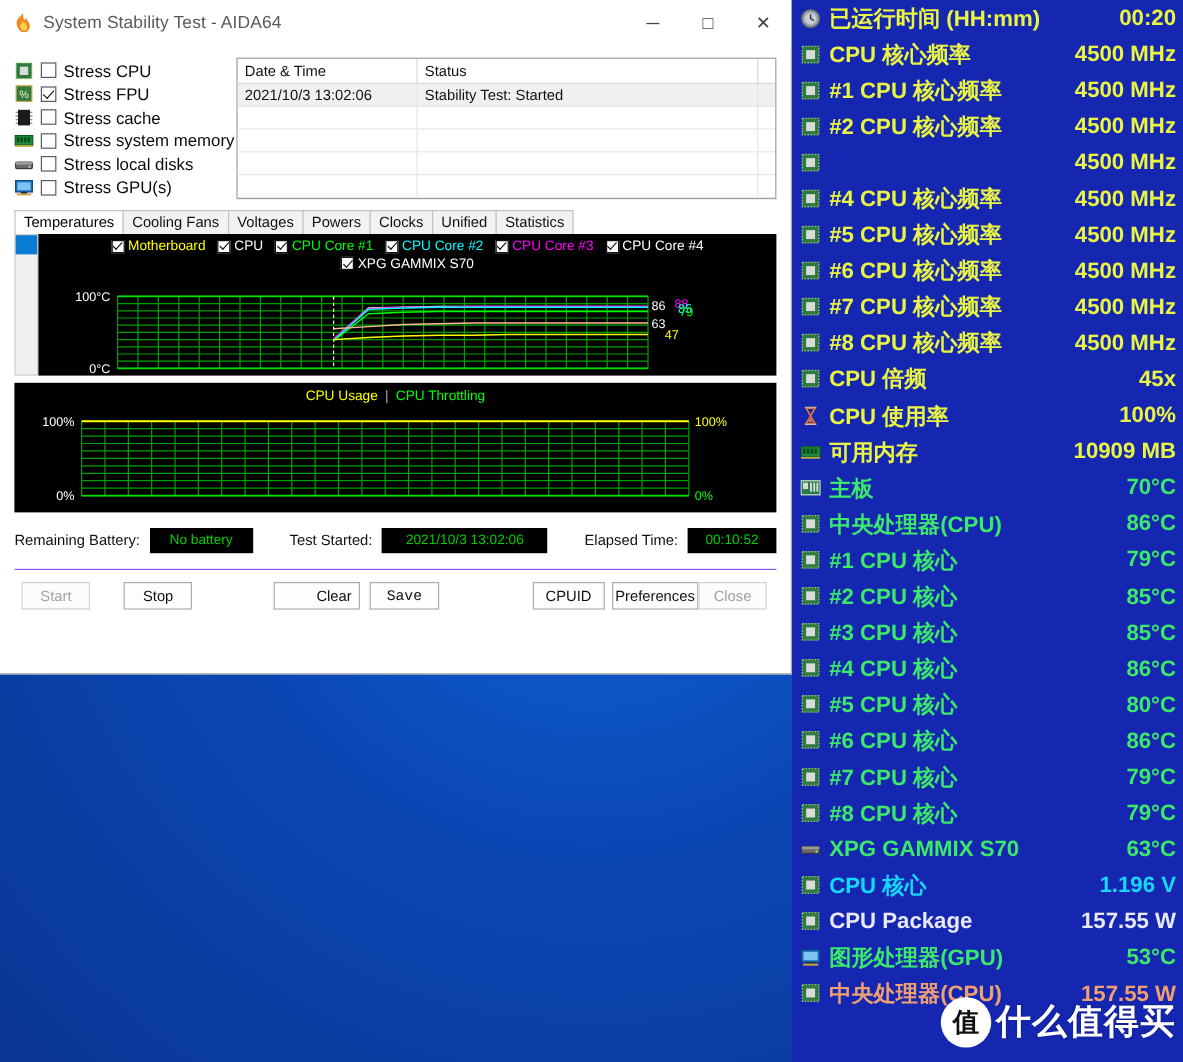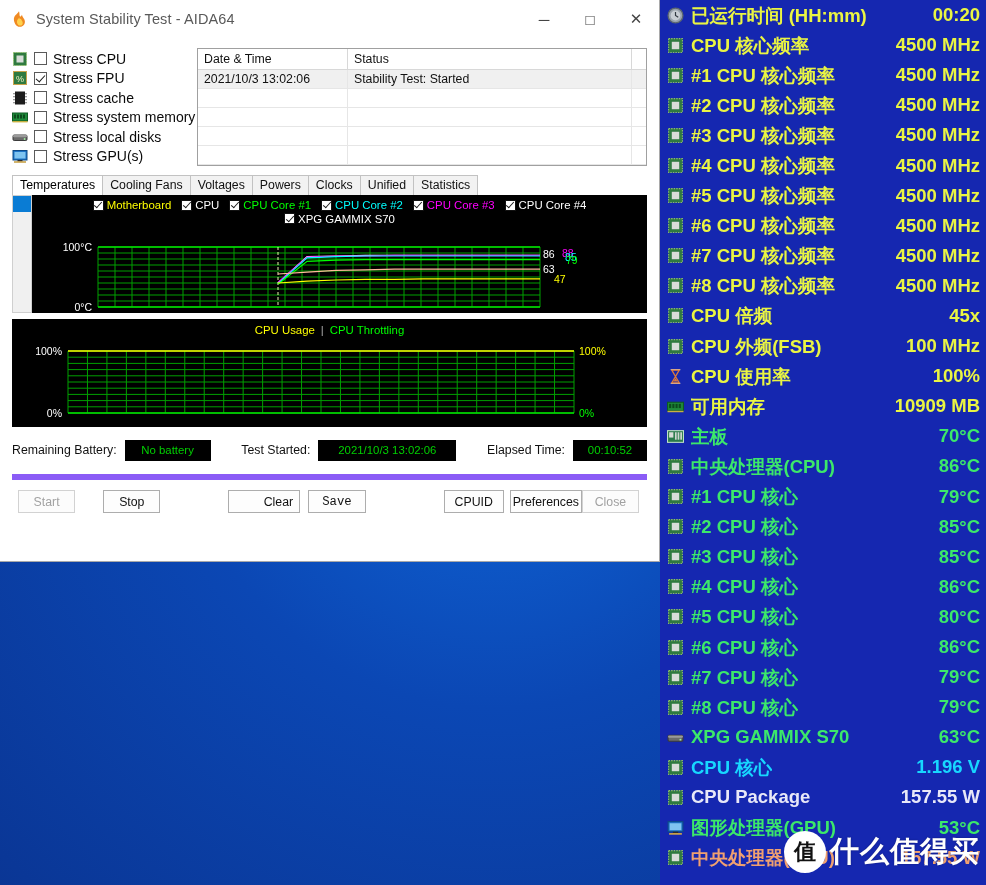--- a/index.html
+++ b/index.html
@@ -105,21 +105,21 @@
   .statusrow .lbl{ margin-right:8px; }
   .valbox{
     background:#000; color:#00d000; font-size:11.4px; height:21px;
     display:flex; align-items:center; justify-content:center; padding:0 10px;
   }
   .spacer{ flex:1; }
 
   
   .btnrow{
     display:flex; align-items:center; margin-top:11px; padding-bottom:10px;
-    border-top:6px solid #8b5cf6; padding-top:10px; gap:0;
+    border-top:1px solid #8b5cf6; padding-top:10px; gap:0;
   }
   .btn{
     height:23px; border:1px solid #adadad; background:#fdfdfd; font-size:12.3px; color:#111;
     display:flex; align-items:center; justify-content:center; padding:0 10px;
   }
   .btn.dis{ color:#a2a2a2; border-color:#d2d2d2; background:#fcfcfc; }
 
   
   #osd{
     position:absolute; right:0; top:0; width:326px; height:885px;
@@ -491,21 +491,20 @@
           <rect x="4.5" y="4.5" width="7" height="7" fill="#d8dcd8"></rect>
         </svg>
     <span class="osd-lbl">#2 CPU 核心频率</span>
     <span class="osd-val">4500 MHz</span>
   </div>
   <div class="osd-row" style="color:#eaf542">
     <svg class="osd-ico" viewBox="0 0 16 16">
           <rect x="1.5" y="1.5" width="13" height="13" fill="#2f7a3f" stroke="#8fbf6a" stroke-dasharray="1.4 1"></rect>
           <rect x="4.5" y="4.5" width="7" height="7" fill="#d8dcd8"></rect>
         </svg>
-    <span class="osd-lbl">#3 CPU 核心频率</span>
     <span class="osd-val">4500 MHz</span>
   </div>
   <div class="osd-row" style="color:#eaf542">
     <svg class="osd-ico" viewBox="0 0 16 16">
           <rect x="1.5" y="1.5" width="13" height="13" fill="#2f7a3f" stroke="#8fbf6a" stroke-dasharray="1.4 1"></rect>
           <rect x="4.5" y="4.5" width="7" height="7" fill="#d8dcd8"></rect>
         </svg>
     <span class="osd-lbl">#4 CPU 核心频率</span>
     <span class="osd-val">4500 MHz</span>
   </div>
@@ -541,28 +540,20 @@
     <span class="osd-lbl">#8 CPU 核心频率</span>
     <span class="osd-val">4500 MHz</span>
   </div>
   <div class="osd-row" style="color:#eaf542">
     <svg class="osd-ico" viewBox="0 0 16 16">
           <rect x="1.5" y="1.5" width="13" height="13" fill="#2f7a3f" stroke="#8fbf6a" stroke-dasharray="1.4 1"></rect>
           <rect x="4.5" y="4.5" width="7" height="7" fill="#d8dcd8"></rect>
         </svg>
     <span class="osd-lbl">CPU 倍频</span>
     <span class="osd-val">45x</span>
-  </div>
-  <div class="osd-row" style="color:#eaf542">
-    <svg class="osd-ico" viewBox="0 0 16 16">
-          <rect x="1.5" y="1.5" width="13" height="13" fill="#2f7a3f" stroke="#8fbf6a" stroke-dasharray="1.4 1"></rect>
-          <rect x="4.5" y="4.5" width="7" height="7" fill="#d8dcd8"></rect>
-        </svg>
-    <span class="osd-lbl">CPU 外频(FSB)</span>
-    <span class="osd-val">100 MHz</span>
   </div>
   <div class="osd-row" style="color:#eaf542">
     <svg class="osd-ico" viewBox="0 0 16 16">
           <path d="M3.5 1.5 H12.5 M3.5 14.5 H12.5" stroke="#d0d0d0" stroke-width="1.3"></path>
           <path d="M4.5 2 L11.5 2 L8 8 L11.5 14 L4.5 14 L8 8 Z" fill="none" stroke="#e07a3a" stroke-width="1.2"></path>
           <path d="M6 12.6 L10 12.6 L8 9.6 Z" fill="#e07a3a"></path>
         </svg>
     <span class="osd-lbl">CPU 使用率</span>
     <span class="osd-val">100%</span>
   </div>

